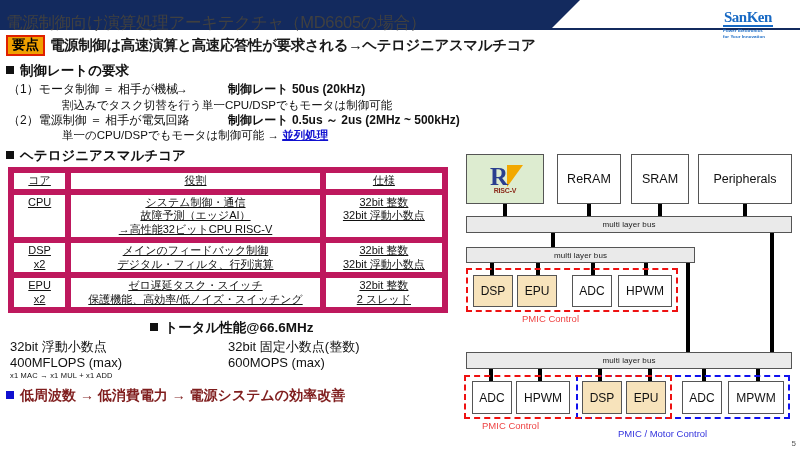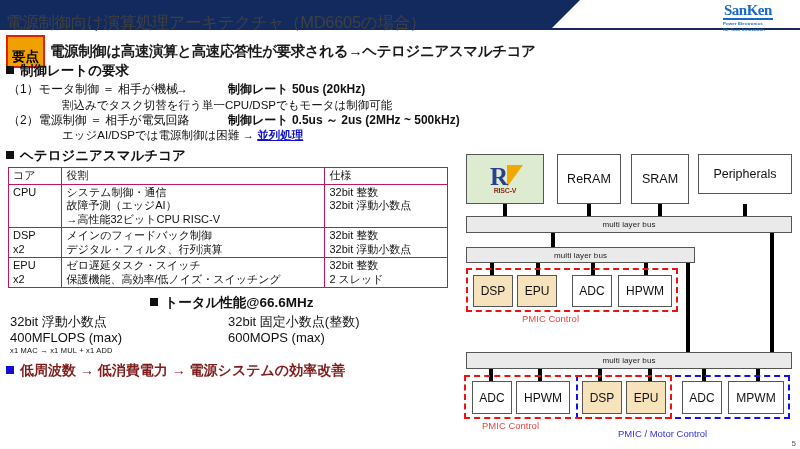--- a/index.html
+++ b/index.html
@@ -24,41 +24,41 @@
     color:#404040;font-size:16.5px;font-weight:normal;
     letter-spacing:-0.3px;white-space:nowrap;
     z-index:3;
   }
   .title-underline{
     position:absolute;left:0;top:28px;width:800px;height:2px;background:#132a5e;z-index:1;
   }
 
   
   .logo{
-    position:absolute;right:3px;top:1px;width:74px;height:26px;text-align:left;z-index:4;
+    position:absolute;right:3px;top:8px;width:74px;height:26px;text-align:left;z-index:4;
   }
   .logo-mark{
     font-family:"Liberation Serif","DejaVu Serif",serif;
     font-size:15px;font-weight:bold;color:#1769c4;line-height:15px;
     letter-spacing:-0.5px;
     border-bottom:2px solid #1769c4;
     display:inline-block;padding:0 1px 0 1px;
   }
   .logo-tag{
     font-size:4.4px;font-weight:bold;color:#1769c4;line-height:5.2px;
     margin-top:1px;letter-spacing:0.1px;
   }
 
   
   .keypoint-row{
     position:absolute;left:6px;top:35px;display:flex;align-items:center;gap:5px;
   }
   .keypoint-badge{
     background:#f0a000;border:2px solid #e02000;color:#000;
-    font-size:13.5px;font-weight:bold;padding:12px 4px 1px 4px;line-height:16px;
+    font-size:13.5px;font-weight:bold;padding:0px 4px 1px 4px;line-height:16px;
   }
   .keypoint-text{
     font-size:14.5px;font-weight:bold;color:#1a1a1a;white-space:nowrap;letter-spacing:-0.4px;
   }
 
   
   .left{position:absolute;left:0;top:62px;width:458px;}
   .hdr{
     font-size:13.5px;font-weight:bold;color:#111;margin:0 0 2px 6px;white-space:nowrap;
   }
@@ -77,22 +77,22 @@
     font-size:11.5px;color:#111;white-space:nowrap;margin-left:62px;line-height:15px;
   }
   .blue-b{color:#1010d0;font-weight:bold;text-decoration:underline;}
 
   
   table.cores{
     border-collapse:collapse;margin:2px 0 0 8px;width:440px;
     font-size:11px;color:#111;
   }
   table.cores td,table.cores th{
-    border:1px solid #be185d;padding:1px 4px;text-align:left;vertical-align:top;
-    line-height:13.5px;font-weight:normal;
+    border:6px solid #be185d;padding:1px 4px;text-align:center;vertical-align:top;
+    line-height:13.5px;font-weight:normal;text-decoration:underline;
   }
   .c-core{width:46px;}
   .c-role{width:270px;}
   .c-spec{width:120px;margin-top:16px;}
 
   
   .perf{margin-left:10px;display:flex;gap:0;font-size:13px;color:#111;line-height:16px;}
   .perf-col{width:218px;}
   .perf-note{font-size:7.5px;color:#111;margin-left:10px;line-height:10px;letter-spacing:0.2px;}
 
@@ -168,21 +168,21 @@
       <span class="req-bold">制御レート 50us (20kHz)</span>
     </div>
     <div class="req-sub">割込みでタスク切替を行う単一CPU/DSPでもモータは制御可能</div>
 
     <div class="req-line">
       <span class="req-num">（2）電源制御 ＝ 相手が電気回路</span>
       <span class="req-arrow">→</span>
       <span class="req-bold">制御レート 0.5us ～ 2us (2MHz ~ 500kHz)</span>
     </div>
     <div class="req-sub">
-      <span>エッジAI/DSPでは電源制御は困難 →</span>
+      <span>単一のCPU/DSPでもモータは制御可能 →</span>
       <span class="blue-b">並列処理</span>
     </div>
 
     <div class="hdr" style="margin-top:4px;">
       <span class="sq"></span><span>ヘテロジニアスマルチコア</span>
     </div>
 
     <table class="cores">
       <thead>
         <tr>
@@ -250,21 +250,21 @@
       </div>
       <div class="riscv-txt">RISC-V</div>
     </div>
 
     <div class="blk" style="left:99px;top:4px;width:64px;height:50px;">
       <span>ReRAM</span>
     </div>
     <div class="blk" style="left:173px;top:4px;width:58px;height:50px;">
       <span>SRAM</span>
     </div>
-    <div class="blk" style="left:240px;top:4px;width:94px;height:40px;">
+    <div class="blk" style="left:240px;top:4px;width:94px;height:50px;">
       <span>Peripherals</span>
     </div>
 
     <div class="vline" style="left:45px;top:54px;height:12px;"></div>
     <div class="vline" style="left:129px;top:54px;height:12px;"></div>
     <div class="vline" style="left:200px;top:54px;height:12px;"></div>
     <div class="vline" style="left:285px;top:54px;height:12px;"></div>
 
     <div class="bus" style="left:8px;top:66px;width:326px;height:17px;">
       <span>multi layer bus</span>

